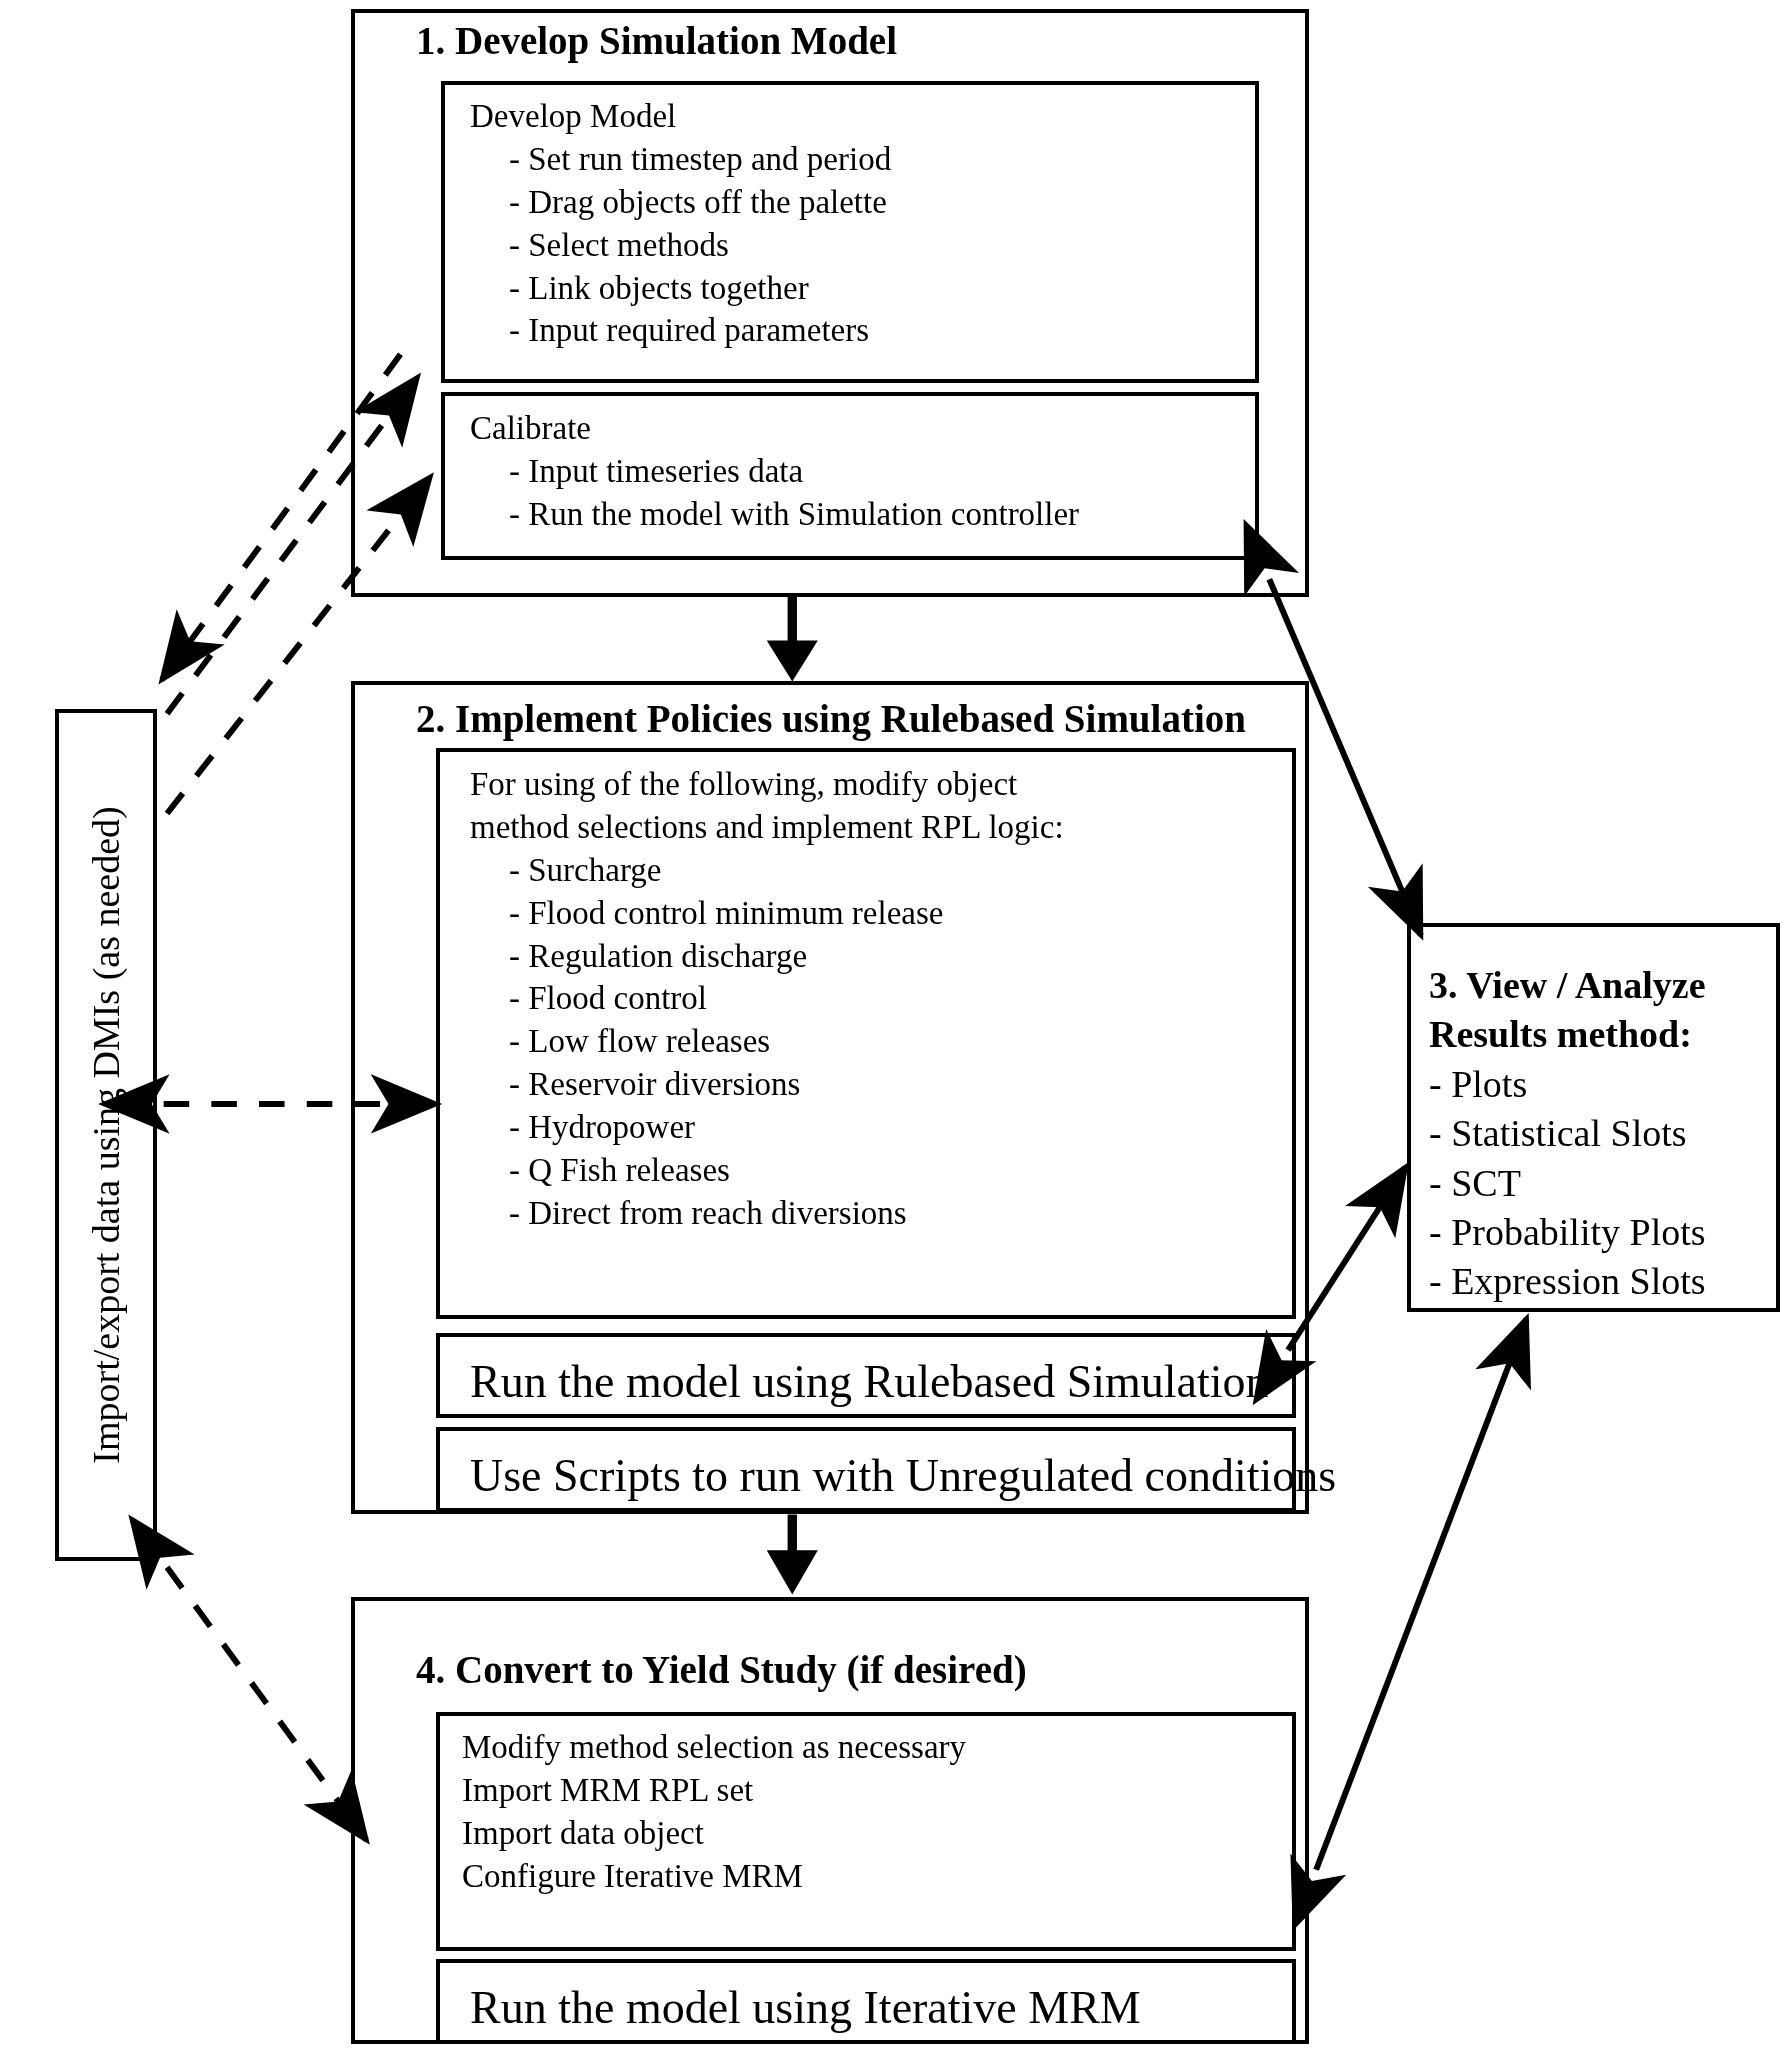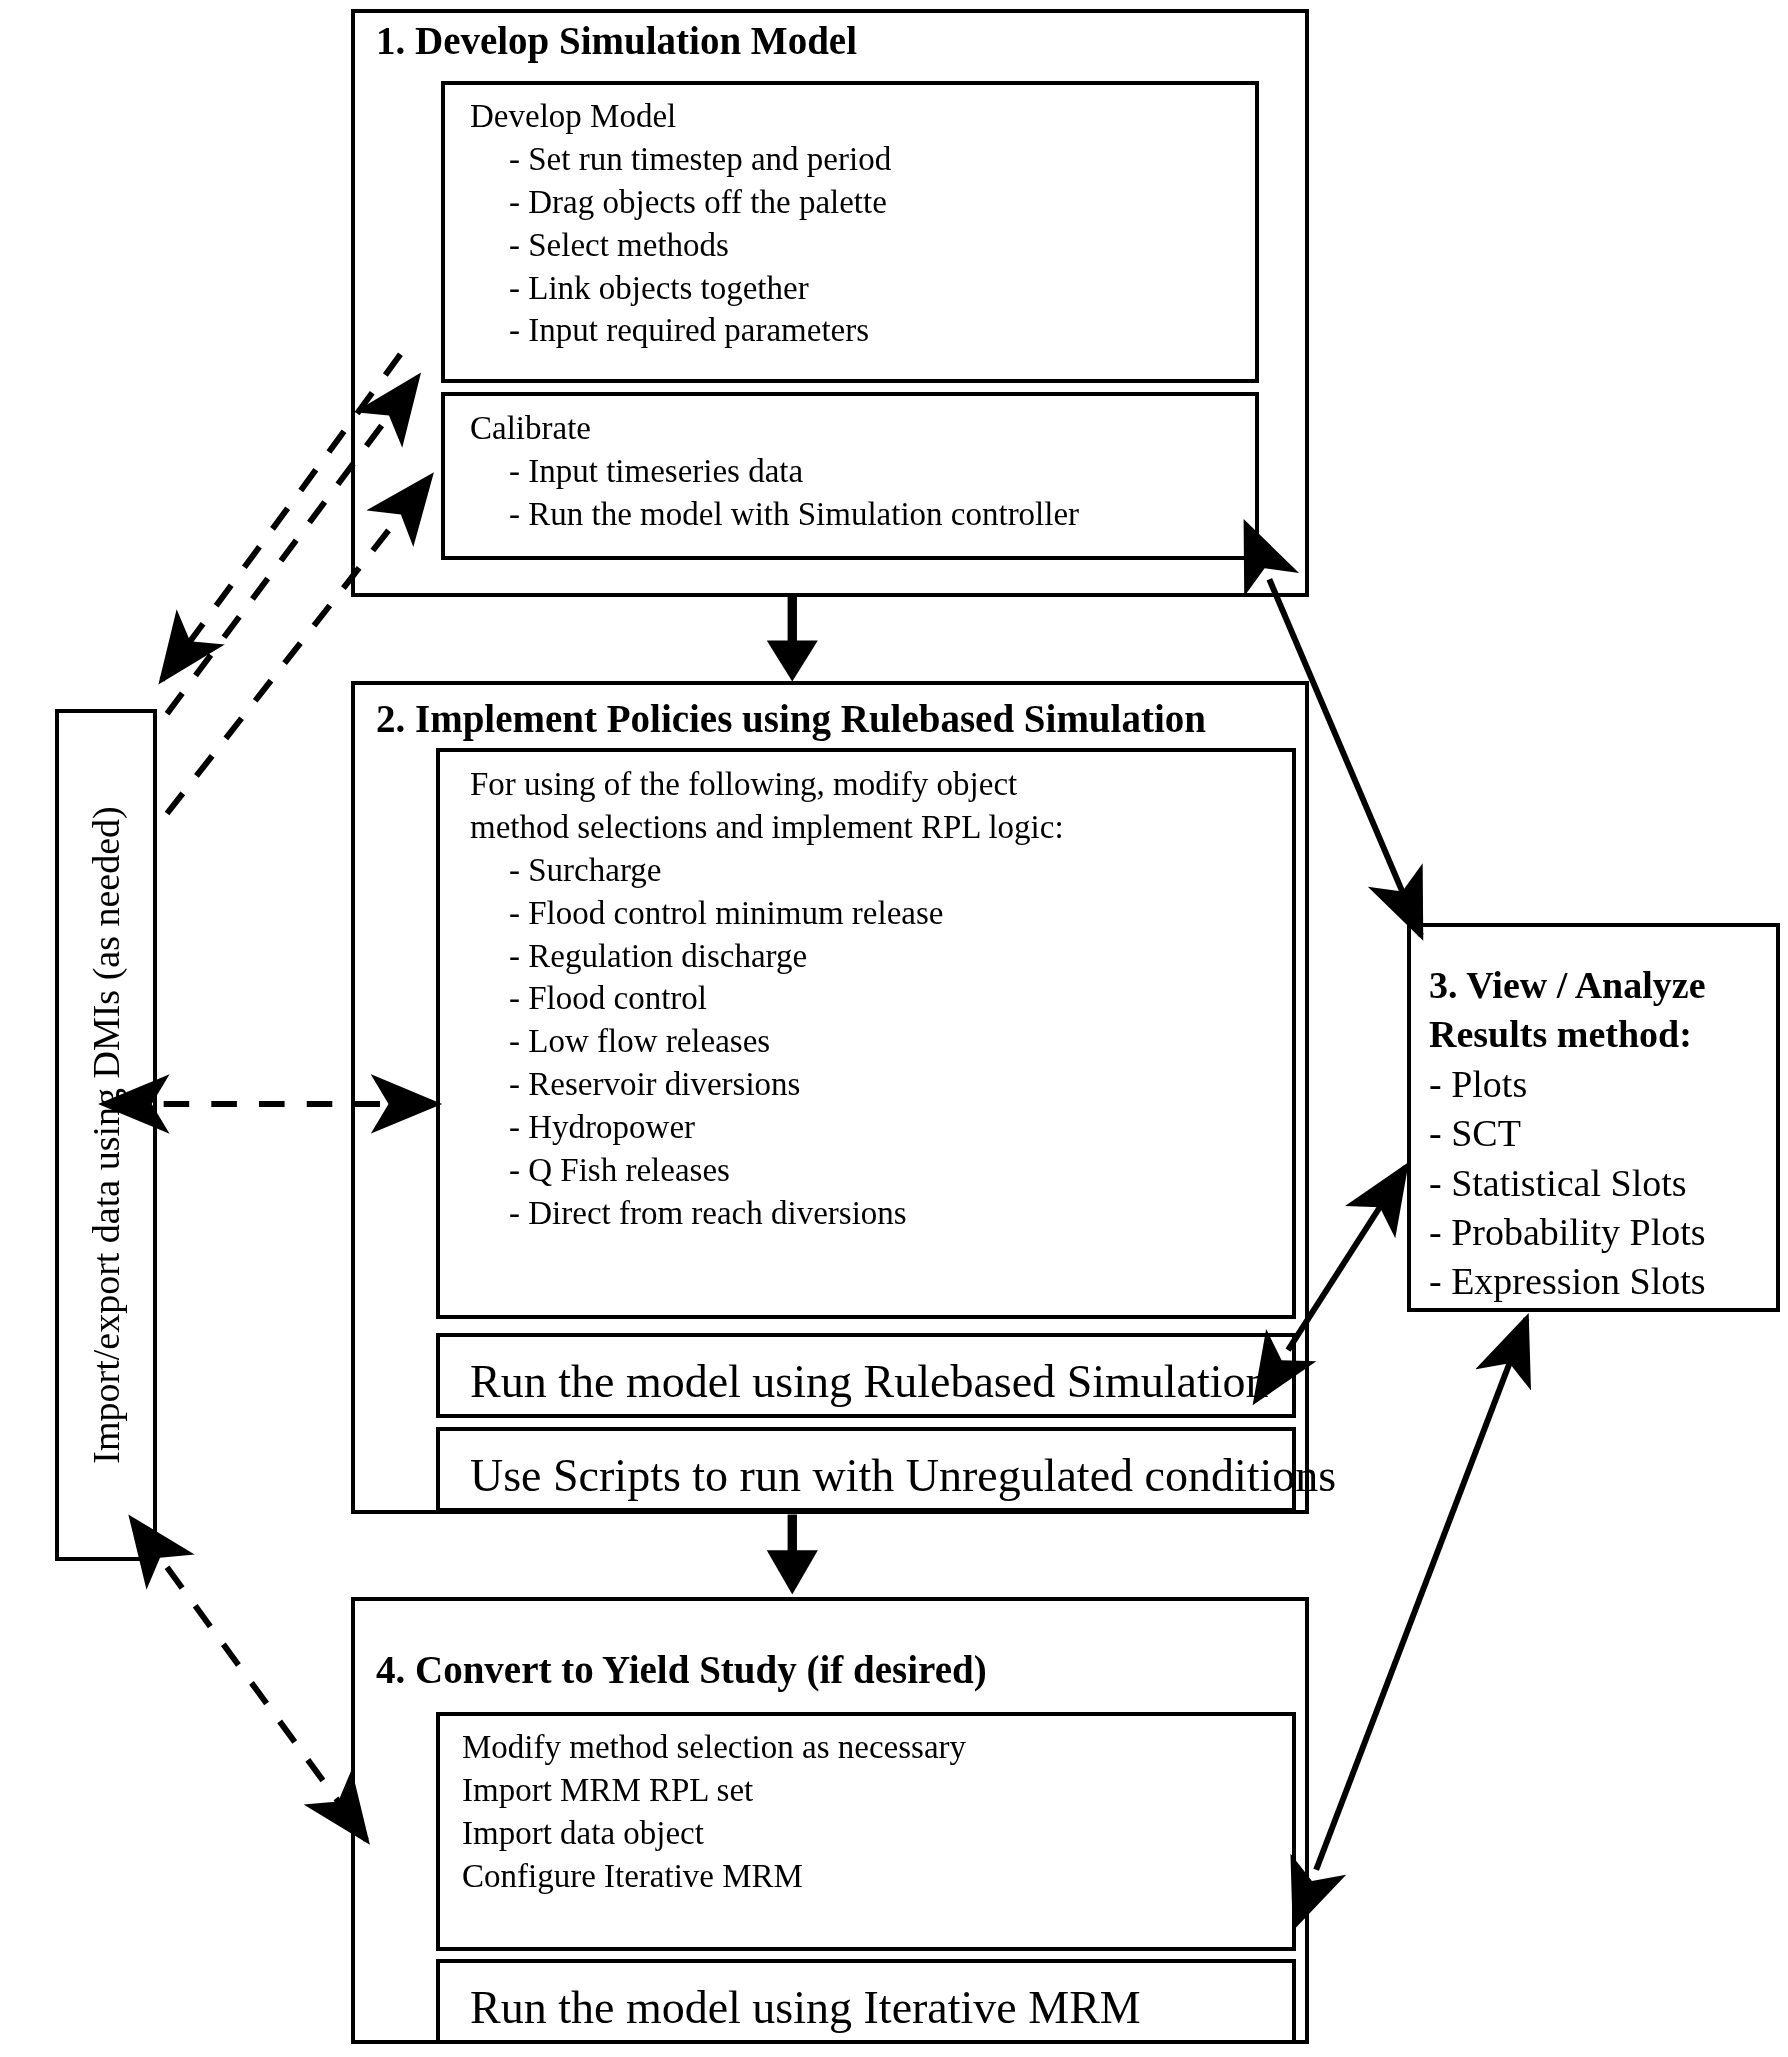--- a/index.html
+++ b/index.html
@@ -34,20 +34,21 @@
     border: 4.3px solid #000;
     box-sizing: border-box;
     background: transparent;
   }
   .section-title {
     position: absolute;
     font-weight: bold;
     font-size: 39px;
     line-height: 1.12;
     white-space: nowrap;
+    margin-left: 40px;
   }
   .body-text {
     position: absolute;
     font-size: 33px;
     line-height: 1.30;
     white-space: nowrap;
   }
   .body-text .bullet-line {
     padding-left: 39px;
   }
@@ -198,22 +199,22 @@
   <div class="single-line" style="left:470px; top:1354px;">Run the model using Rulebased Simulation</div>
 
   <div class="inner-box" style="left:436px; top:1427px; width:860px; height:85px;"></div>
   <div class="single-line" style="left:470px; top:1448px;">Use Scripts to run with Unregulated conditions</div>
 
   <div class="outer-box" style="left:1407px; top:923px; width:373px; height:389px;"></div>
   <div id="box3-content">
     <div class="b3title">3. View / Analyze</div>
     <div class="b3title">Results method:</div>
     <div class="b3item">- Plots</div>
+    <div class="b3item">- Statistical Slots</div>
     <div class="b3item">- SCT</div>
-    <div class="b3item">- Statistical Slots</div>
     <div class="b3item">- Probability Plots</div>
     <div class="b3item">- Expression Slots</div>
   </div>
 
   <div class="outer-box" style="left:351px; top:1597px; width:958px; height:447px;"></div>
 
   <div class="section-title" style="left:376px; top:1648px;">4. Convert to Yield Study (if desired)</div>
 
   <div class="inner-box" style="left:436px; top:1712px; width:860px; height:239px;"></div>
   <div class="body-text" style="left:462px; top:1726px;">

